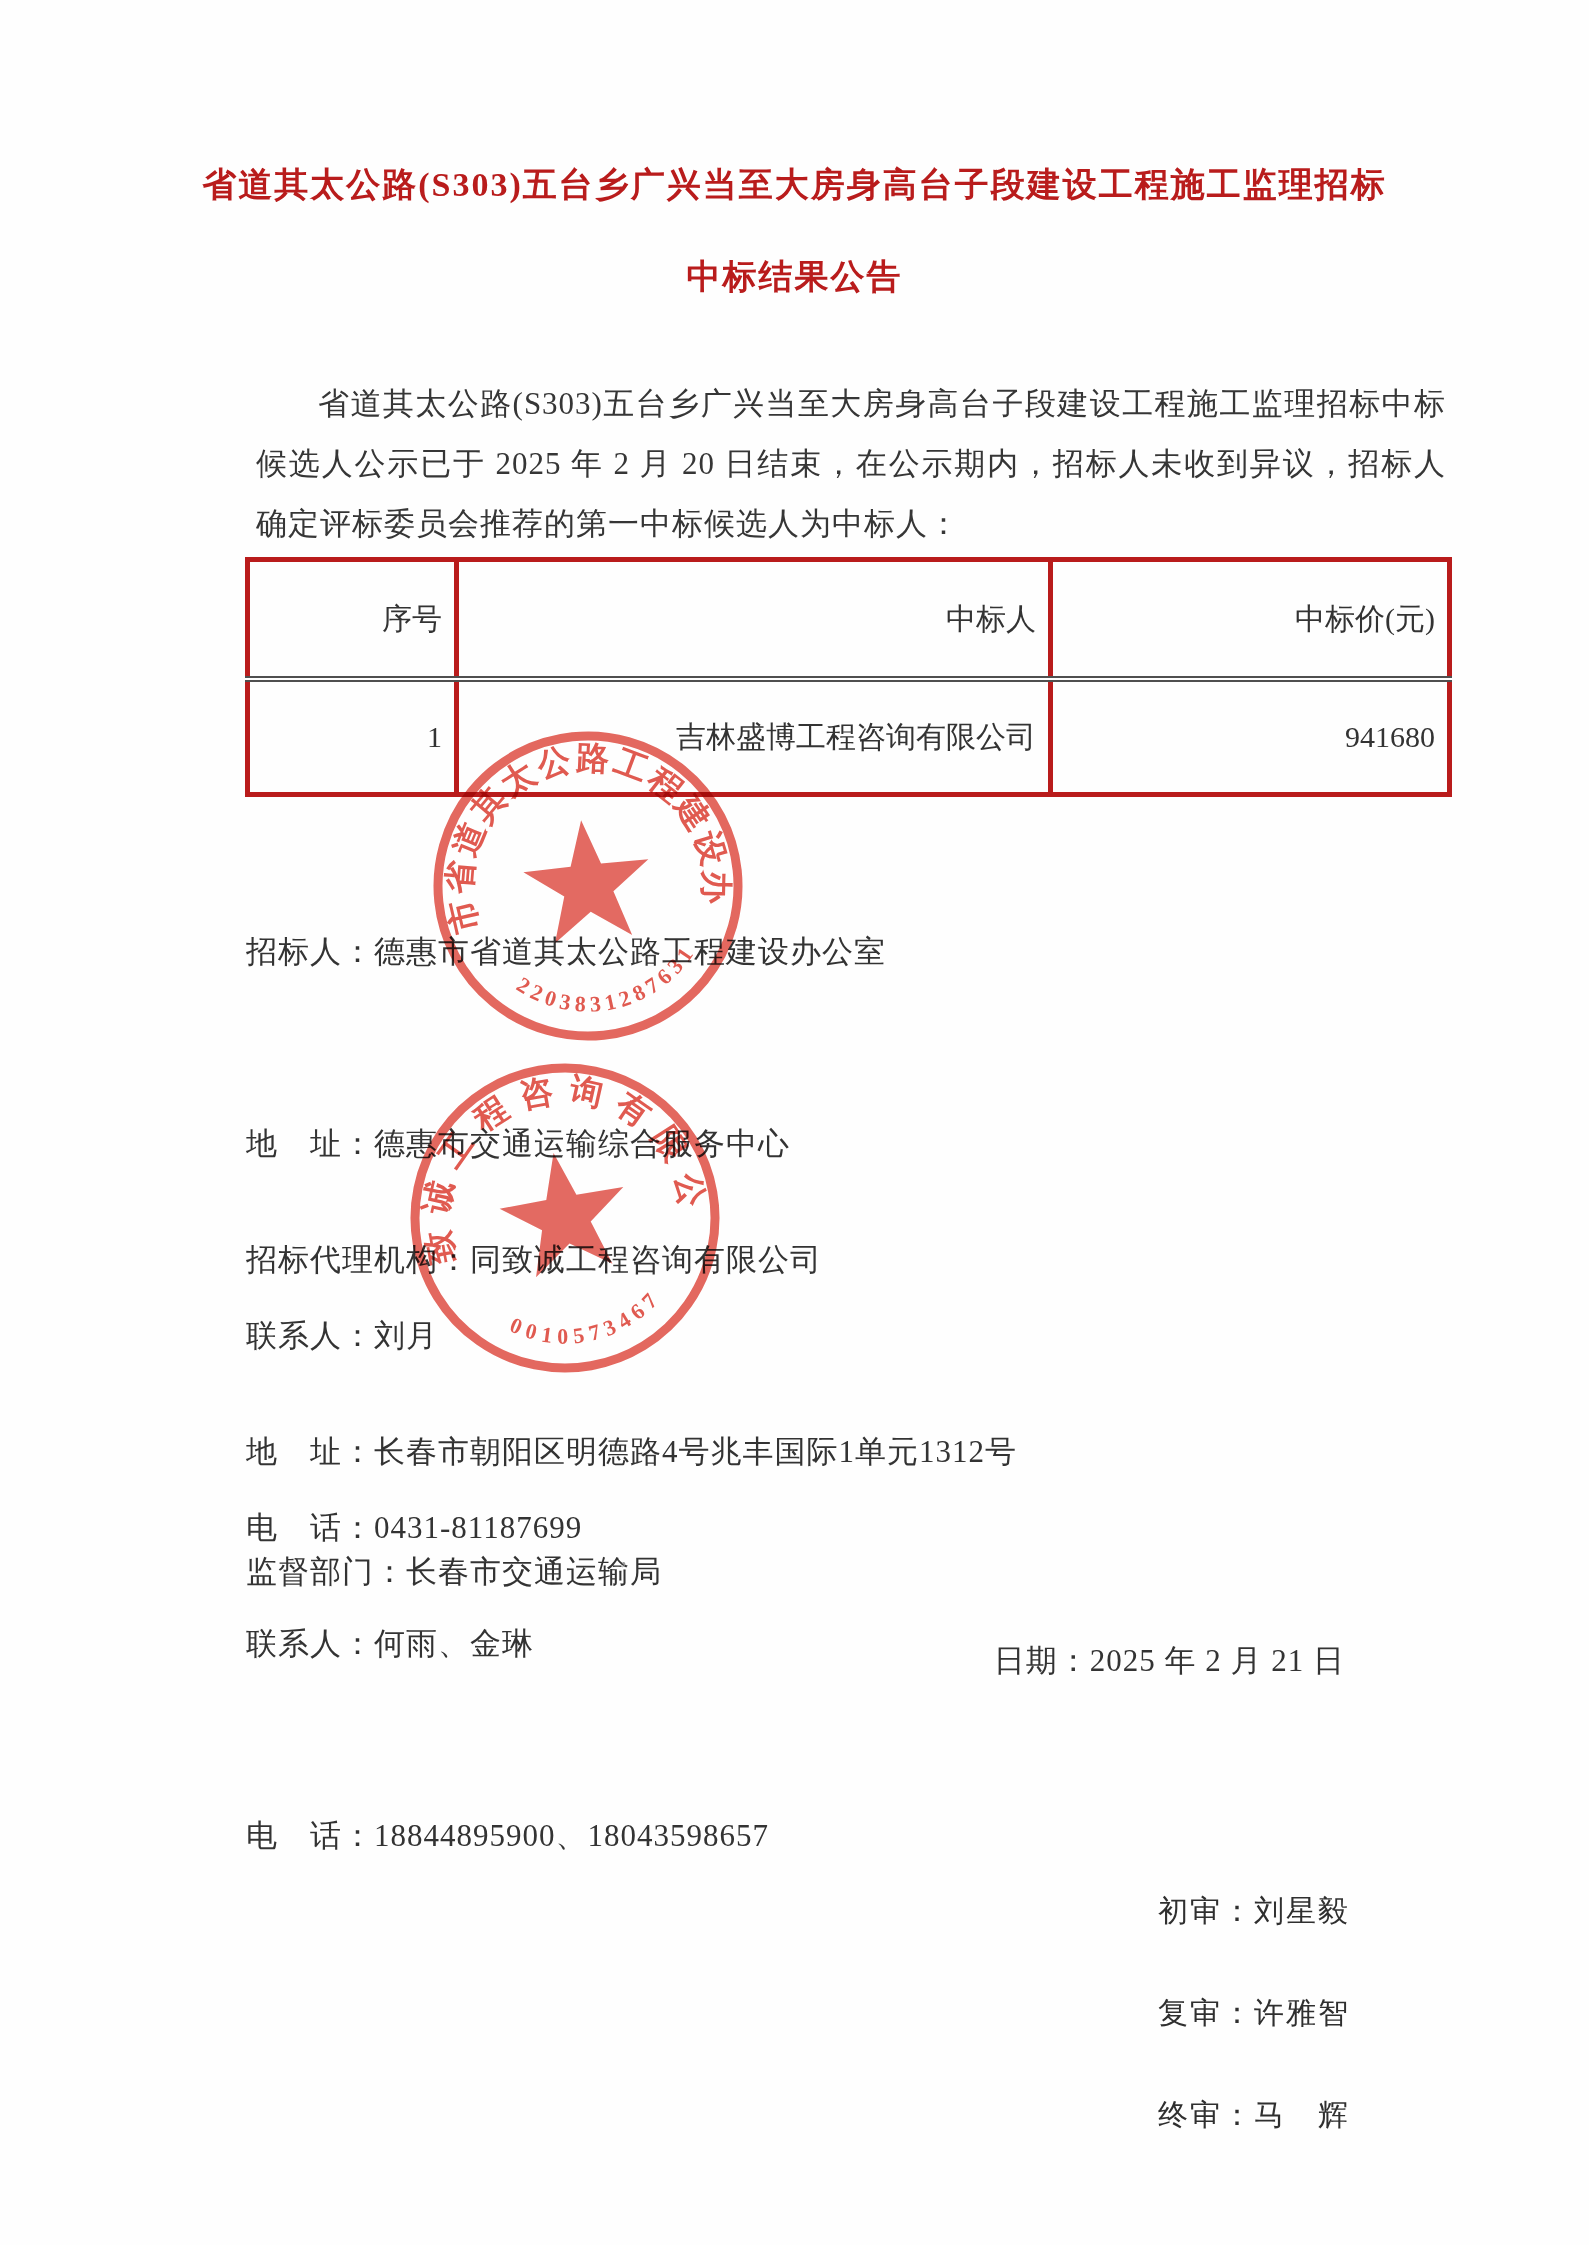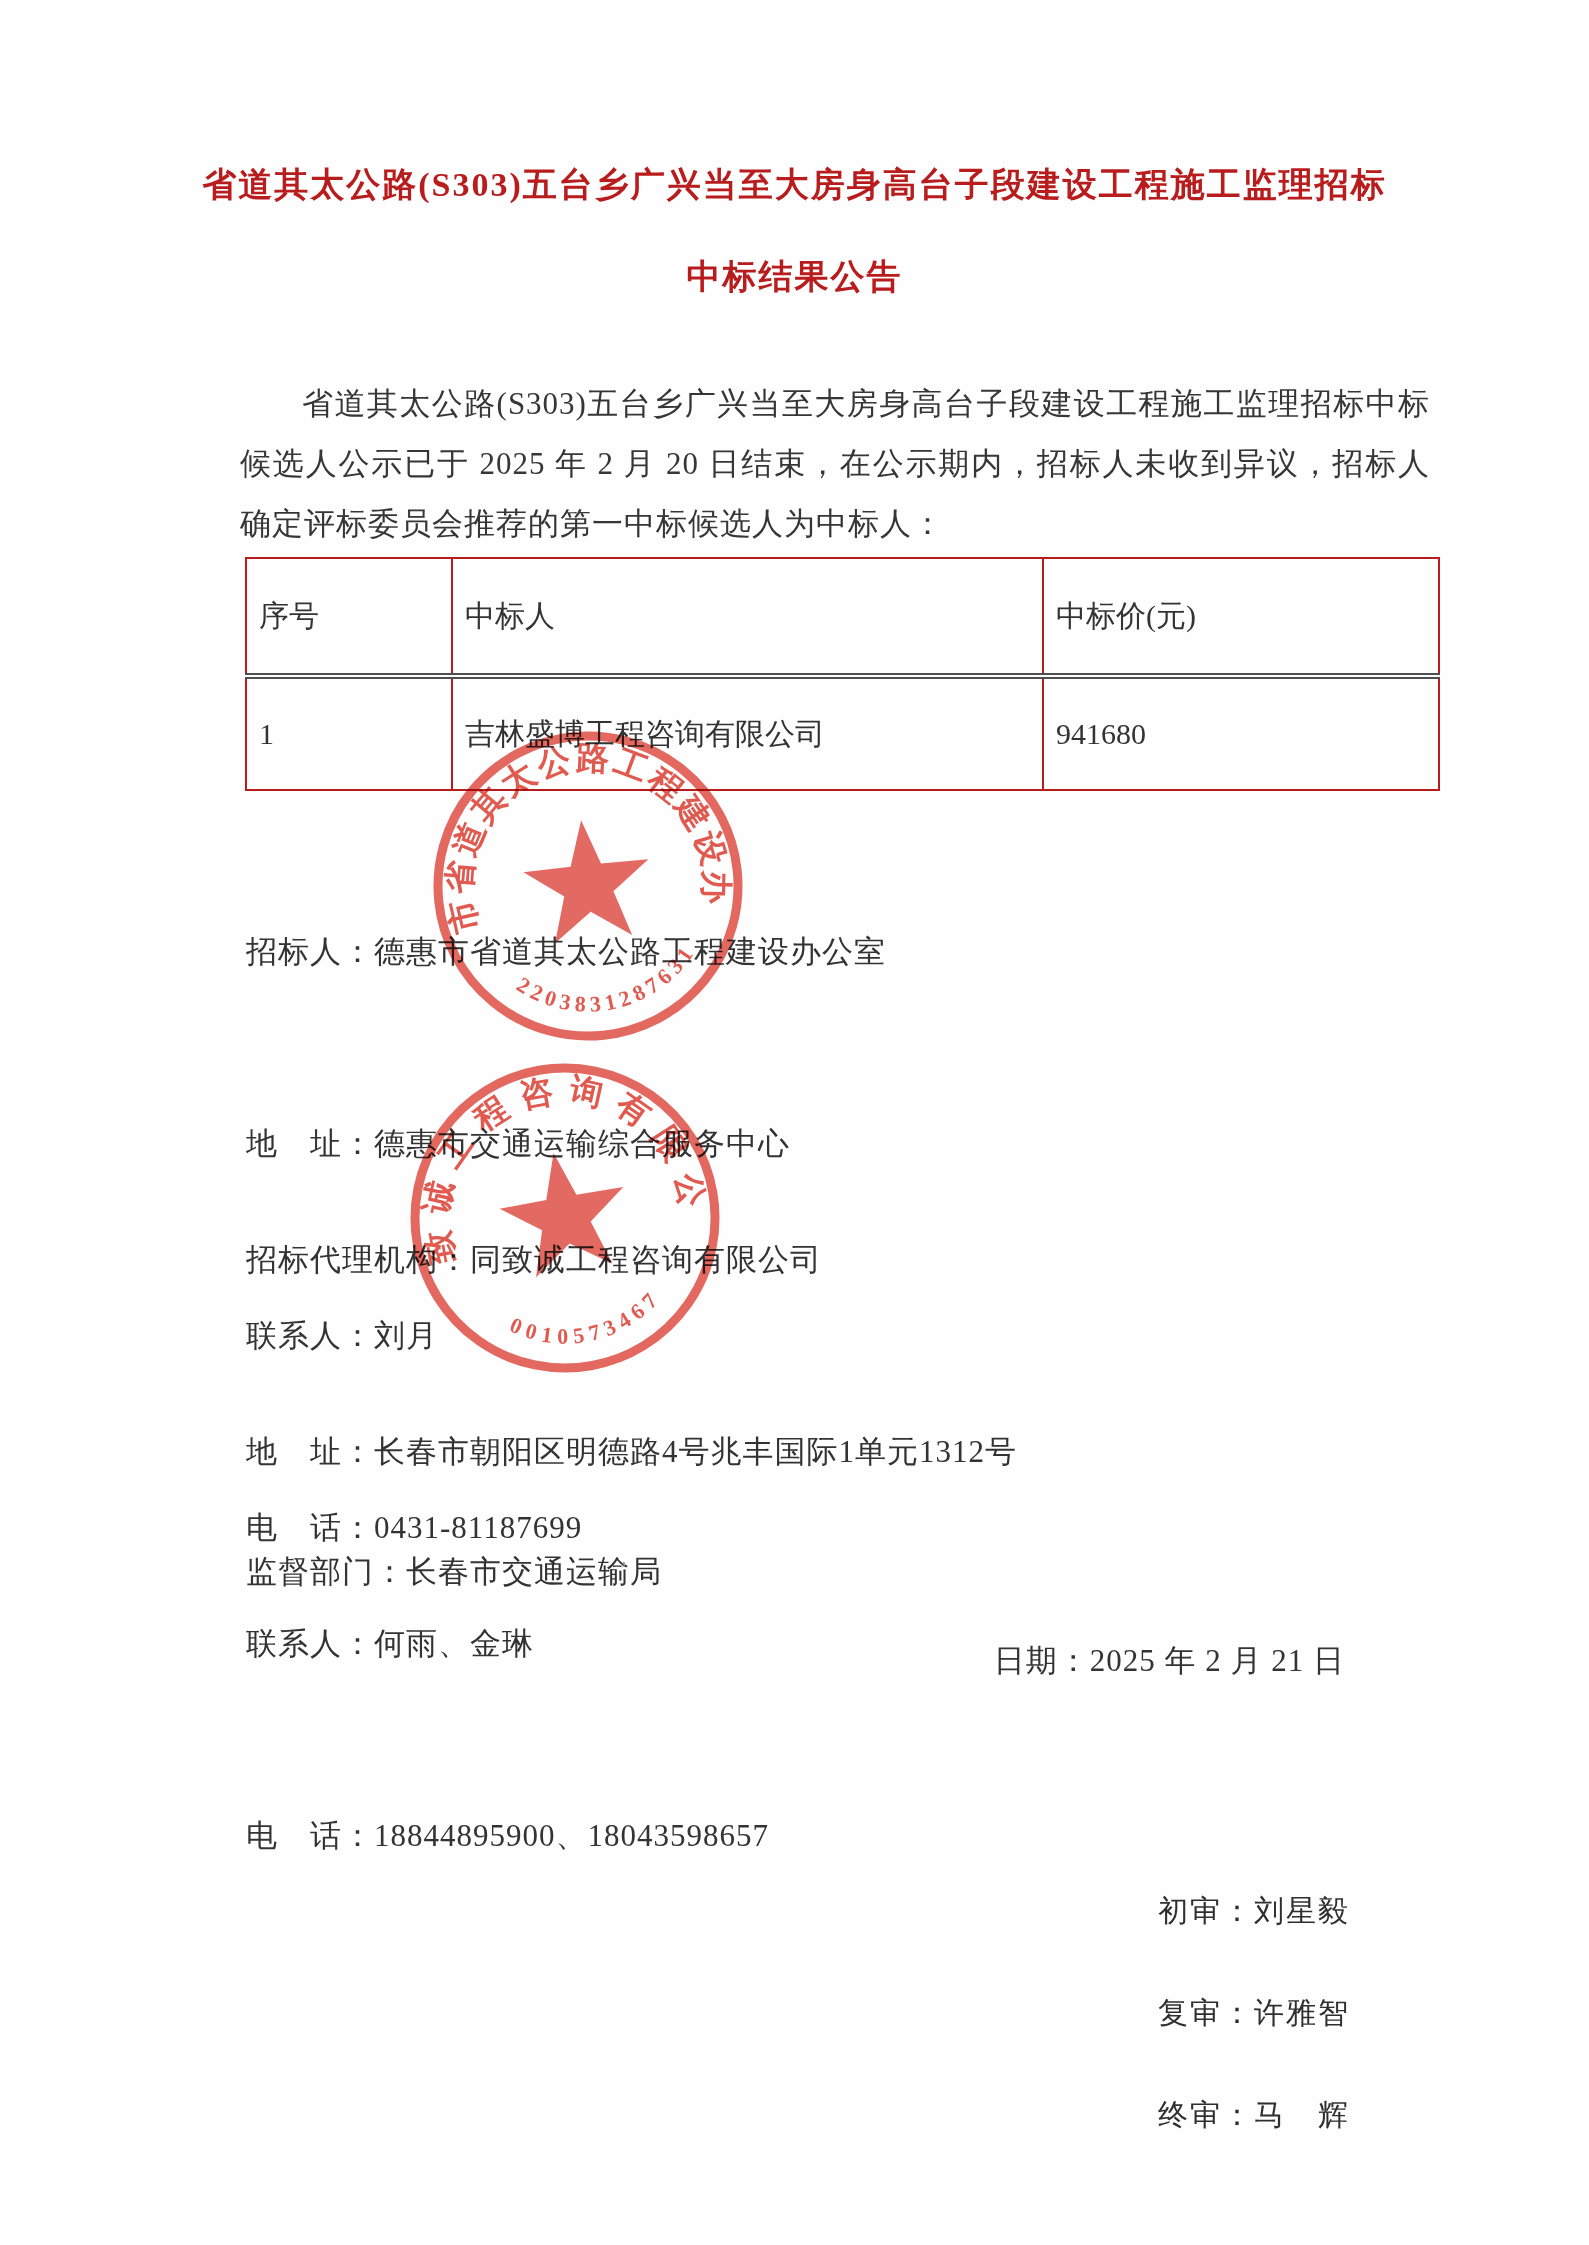--- a/index.html
+++ b/index.html
@@ -12,31 +12,31 @@
     color:#333;
   }
   .doc-title{
     position:absolute;left:0;right:0;text-align:center;
     font-size:34px;font-weight:700;color:#b91c1c;letter-spacing:2px;
     white-space:nowrap;
   }
   .doc-title.line1{top:162px;}
   .doc-title.line2{top:254px;}
   .intro-para{
-    position:absolute;left:240px;top:374px;width:1190px;
+    position:absolute;left:256px;top:374px;width:1190px;
     font-size:31px;line-height:60px;letter-spacing:1px;
     text-indent:62px;text-align:justify;color:#363636;
   }
   table.result-table{
     position:absolute;left:245px;top:557px;width:1115px;
     border-collapse:collapse;table-layout:fixed;
     font-size:30px;color:#333;
   }
   table.result-table th,table.result-table td{
-    border:2px solid #b91c1c;text-align:left;vertical-align:middle;
+    border:5px solid #b91c1c;text-align:right;vertical-align:middle;
     font-weight:400;padding:12px;
   }
   table.result-table th{height:90px;border-bottom:6px double #4f4f4f;}
   table.result-table td{height:86px;}
   .col-seq{width:180px;}
   .col-winner{width:565px;}
   .col-price{width:370px;}
   .info-block{
     position:absolute;left:246px;font-size:31px;line-height:64px;
     color:#333;letter-spacing:1px;white-space:pre;

